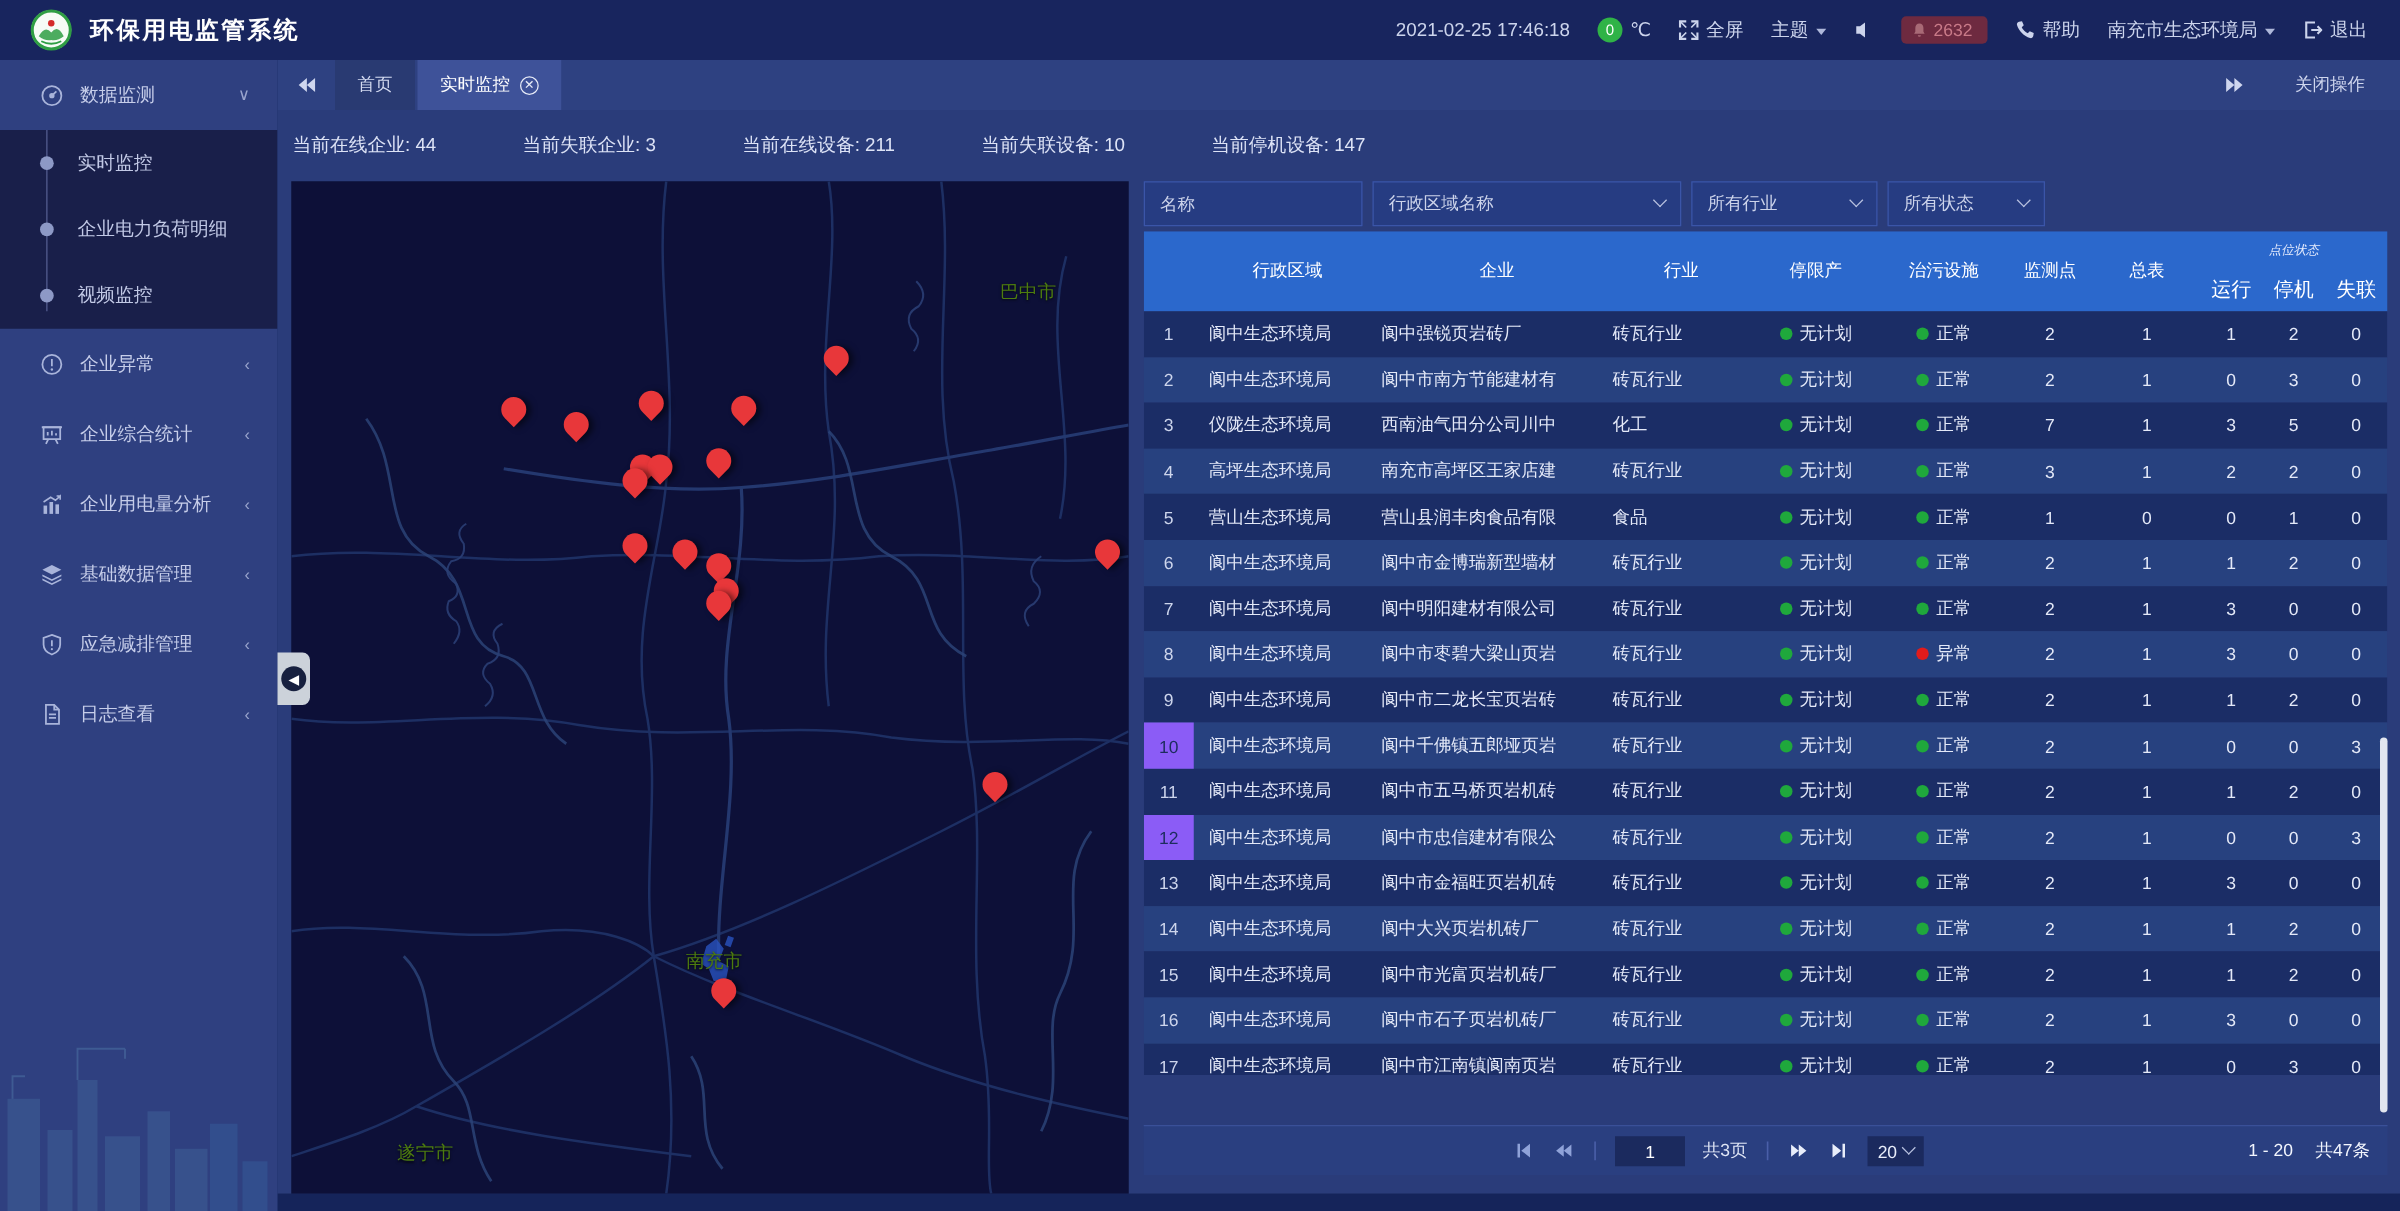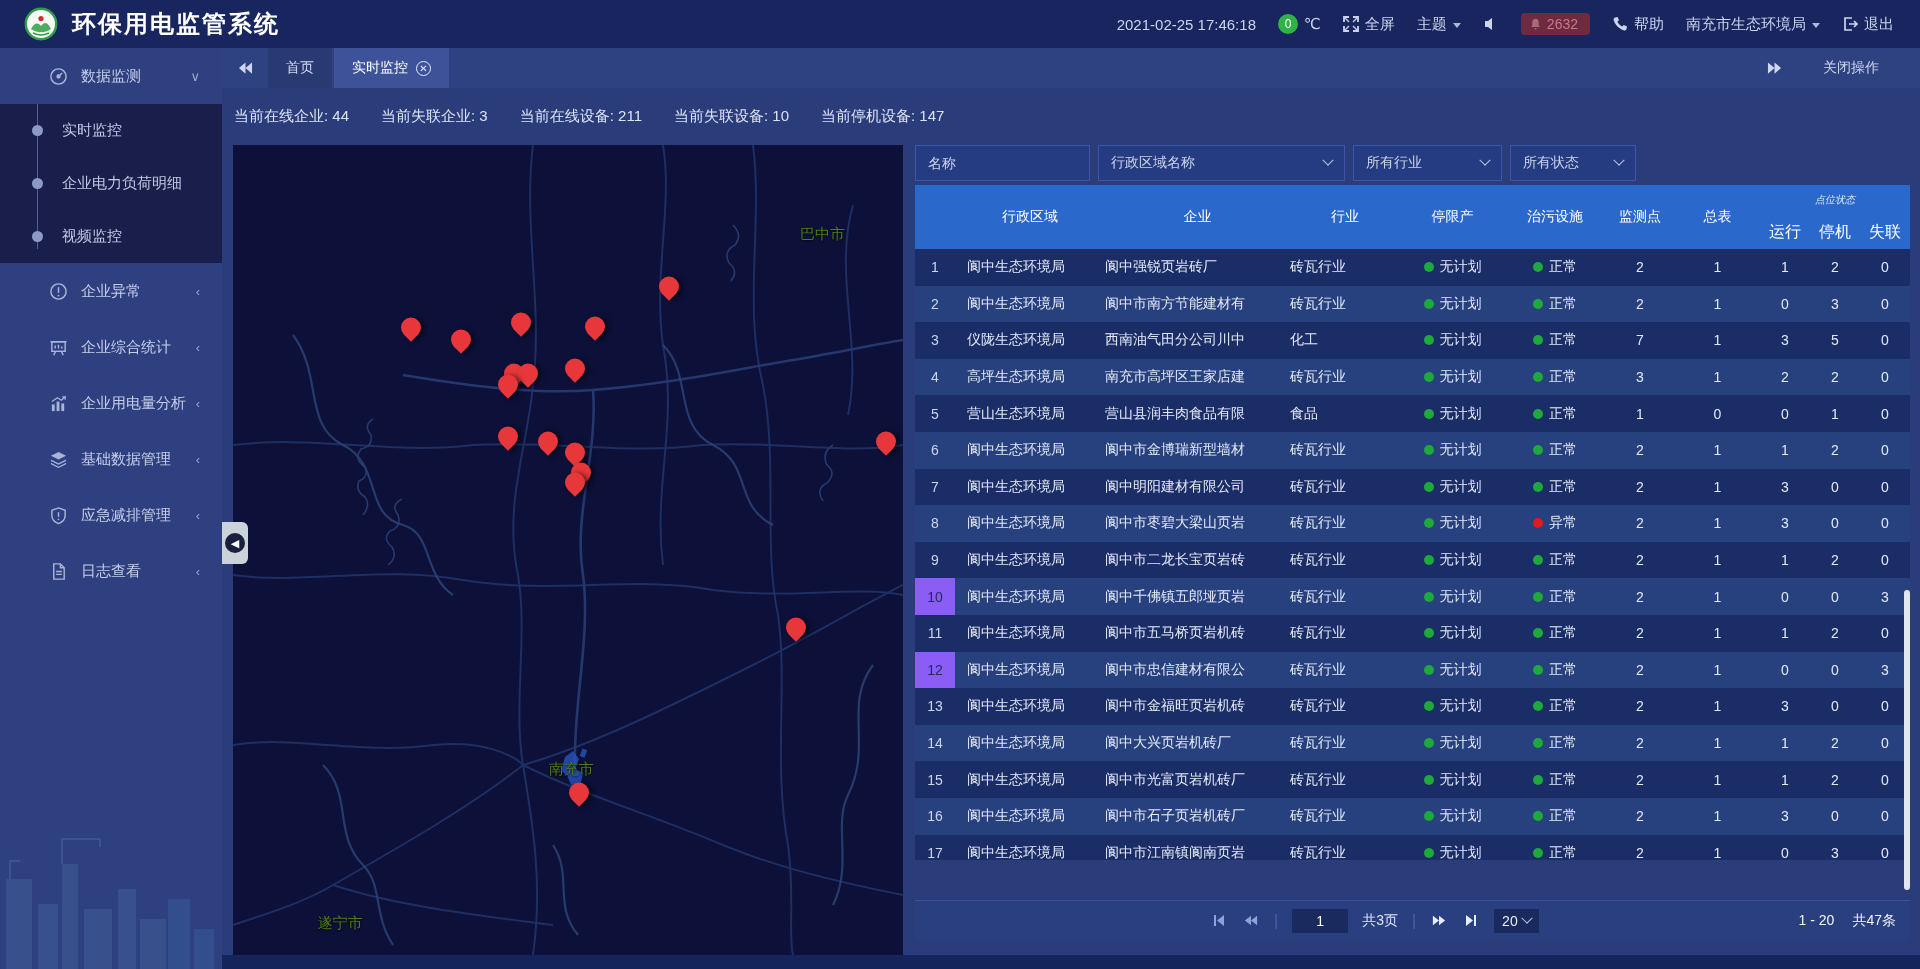--- a/index.html
+++ b/index.html
@@ -4,37 +4,37 @@
 <style>
   * { margin:0; padding:0; box-sizing:border-box; }
   html,body { width:1920px; height:969px; overflow:hidden; background:#15245a;
     font-family:"Liberation Sans","DejaVu Sans",sans-serif; }
   #app { position:relative; width:1920px; height:969px; background:#15245a; }
 
   
   #topbar { position:absolute; left:0; top:0; width:1920px; height:48px;
     background:#18255e; display:flex; align-items:center; z-index:30; }
   .logo-wrap { width:34px; height:34px; margin-left:24px; flex:0 0 auto; }
-  #app-title { color:#ffffff; font-size:24px; font-weight:bold; letter-spacing:2px; margin-left:14px; }
+  #app-title { color:#ffffff; font-size:19px; font-weight:bold; letter-spacing:2px; margin-left:14px; }
   #topbar-right { margin-left:auto; display:flex; align-items:center; gap:22px; padding-right:26px;
     color:#ccd4ec; font-size:15px; }
   .tb-item { display:flex; align-items:center; gap:6px; cursor:pointer; white-space:nowrap; }
   .temp-badge { width:20px; height:20px; border-radius:50%; background:#2fb347; color:#fff;
     font-size:12px; display:flex; align-items:center; justify-content:center; }
   .notif-pill { background:#6e2a40; color:#c97a88; border-radius:4px; padding:3px 12px 3px 8px;
     font-size:14px; display:flex; align-items:center; gap:5px; }
   .caret { width:0; height:0; border-left:4px solid transparent; border-right:4px solid transparent;
     border-top:5px solid #aeb8da; margin-top:2px; }
   .tb-icon { width:16px; height:16px; color:#ccd4ec; }
   .tb-icon svg { width:100%; height:100%; display:block; }
 
   
   #sidebar { position:absolute; left:0; top:48px; width:222px; height:921px;
     background:#2f4080; z-index:20; overflow:hidden; }
-  .m-group { position:relative; height:56px; display:flex; align-items:center; padding-left:49px;
+  .m-group { position:relative; height:56px; display:flex; align-items:center; padding-left:32px;
     color:#c6cde9; font-size:15px; cursor:pointer; }
   .m-group .gicon { width:19px; height:19px; margin-right:13px; color:#a9b4da; flex:0 0 auto; }
   .m-group .gicon svg { width:100%; height:100%; display:block; }
   .m-chevron { position:absolute; right:22px; color:#9aa5cd; font-size:13px; }
   .m-sub { background:#191f4a; position:relative; }
   .m-sub .connector { position:absolute; left:37px; top:0; bottom:14px; width:1px; background:#555f91; }
   .m-subitem { position:relative; height:53px; display:flex; align-items:center; padding-left:62px;
     color:#c2c9e6; font-size:15px; cursor:pointer; }
   .m-subitem .dot { position:absolute; left:32px; width:11px; height:11px; border-radius:50%;
     background:#8d99c6; }
@@ -44,28 +44,28 @@
   #tabbar { position:absolute; left:222px; top:48px; width:1698px; height:40px;
     background:#2e4181; display:flex; align-items:stretch; z-index:10; }
   .tab-scroll { width:46px; display:flex; align-items:center; justify-content:center;
     color:#cfd6ee; cursor:pointer; }
   .tab-scroll svg { width:15px; height:14px; }
   .tab { display:flex; align-items:center; padding:0 18px; font-size:14px; color:#d3daf0;
     background:#293a72; margin-right:2px; cursor:pointer; }
   .tab.active { background:#3e5299; color:#ffffff; }
   .tab .tclose { margin-left:8px; width:15px; height:15px; border:1px solid #e8ecf8; border-radius:50%;
     font-size:10px; line-height:13px; text-align:center; color:#e8ecf8; }
-  #tabbar-right { margin-left:auto; display:flex; align-items:center; gap:26px; padding-right:41px;
+  #tabbar-right { margin-left:auto; display:flex; align-items:center; gap:26px; padding-right:28px;
     color:#cfd6ee; font-size:14px; }
   #tabbar-right svg { width:15px; height:14px; }
 
   
   #content { position:absolute; left:222px; top:88px; width:1698px; height:867px; background:#2a3c7a; }
   #stats { position:absolute; left:12px; top:0; height:57px; display:flex; align-items:center;
-    gap:32px; color:#dde3f6; font-size:15px; }
+    gap:69px; color:#dde3f6; font-size:15px; }
   .stat { white-space:nowrap; }
 
   
   #map { position:absolute; left:11px; top:57px; width:670px; height:810px; background:#0d1038;
     overflow:hidden; }
   #map svg.roads { position:absolute; left:0; top:0; width:670px; height:810px; }
   .city-label { position:absolute; transform:translate(-50%,-50%); color:#4d7c0f; font-size:15px;
     text-shadow:0 1px 2px rgba(0,0,0,.8); white-space:nowrap; }
   .pin { position:absolute; width:20px; height:20px; background:#e8373a;
     border-radius:50% 50% 50% 0; transform:translate(-50%,-92%) rotate(-45deg);

